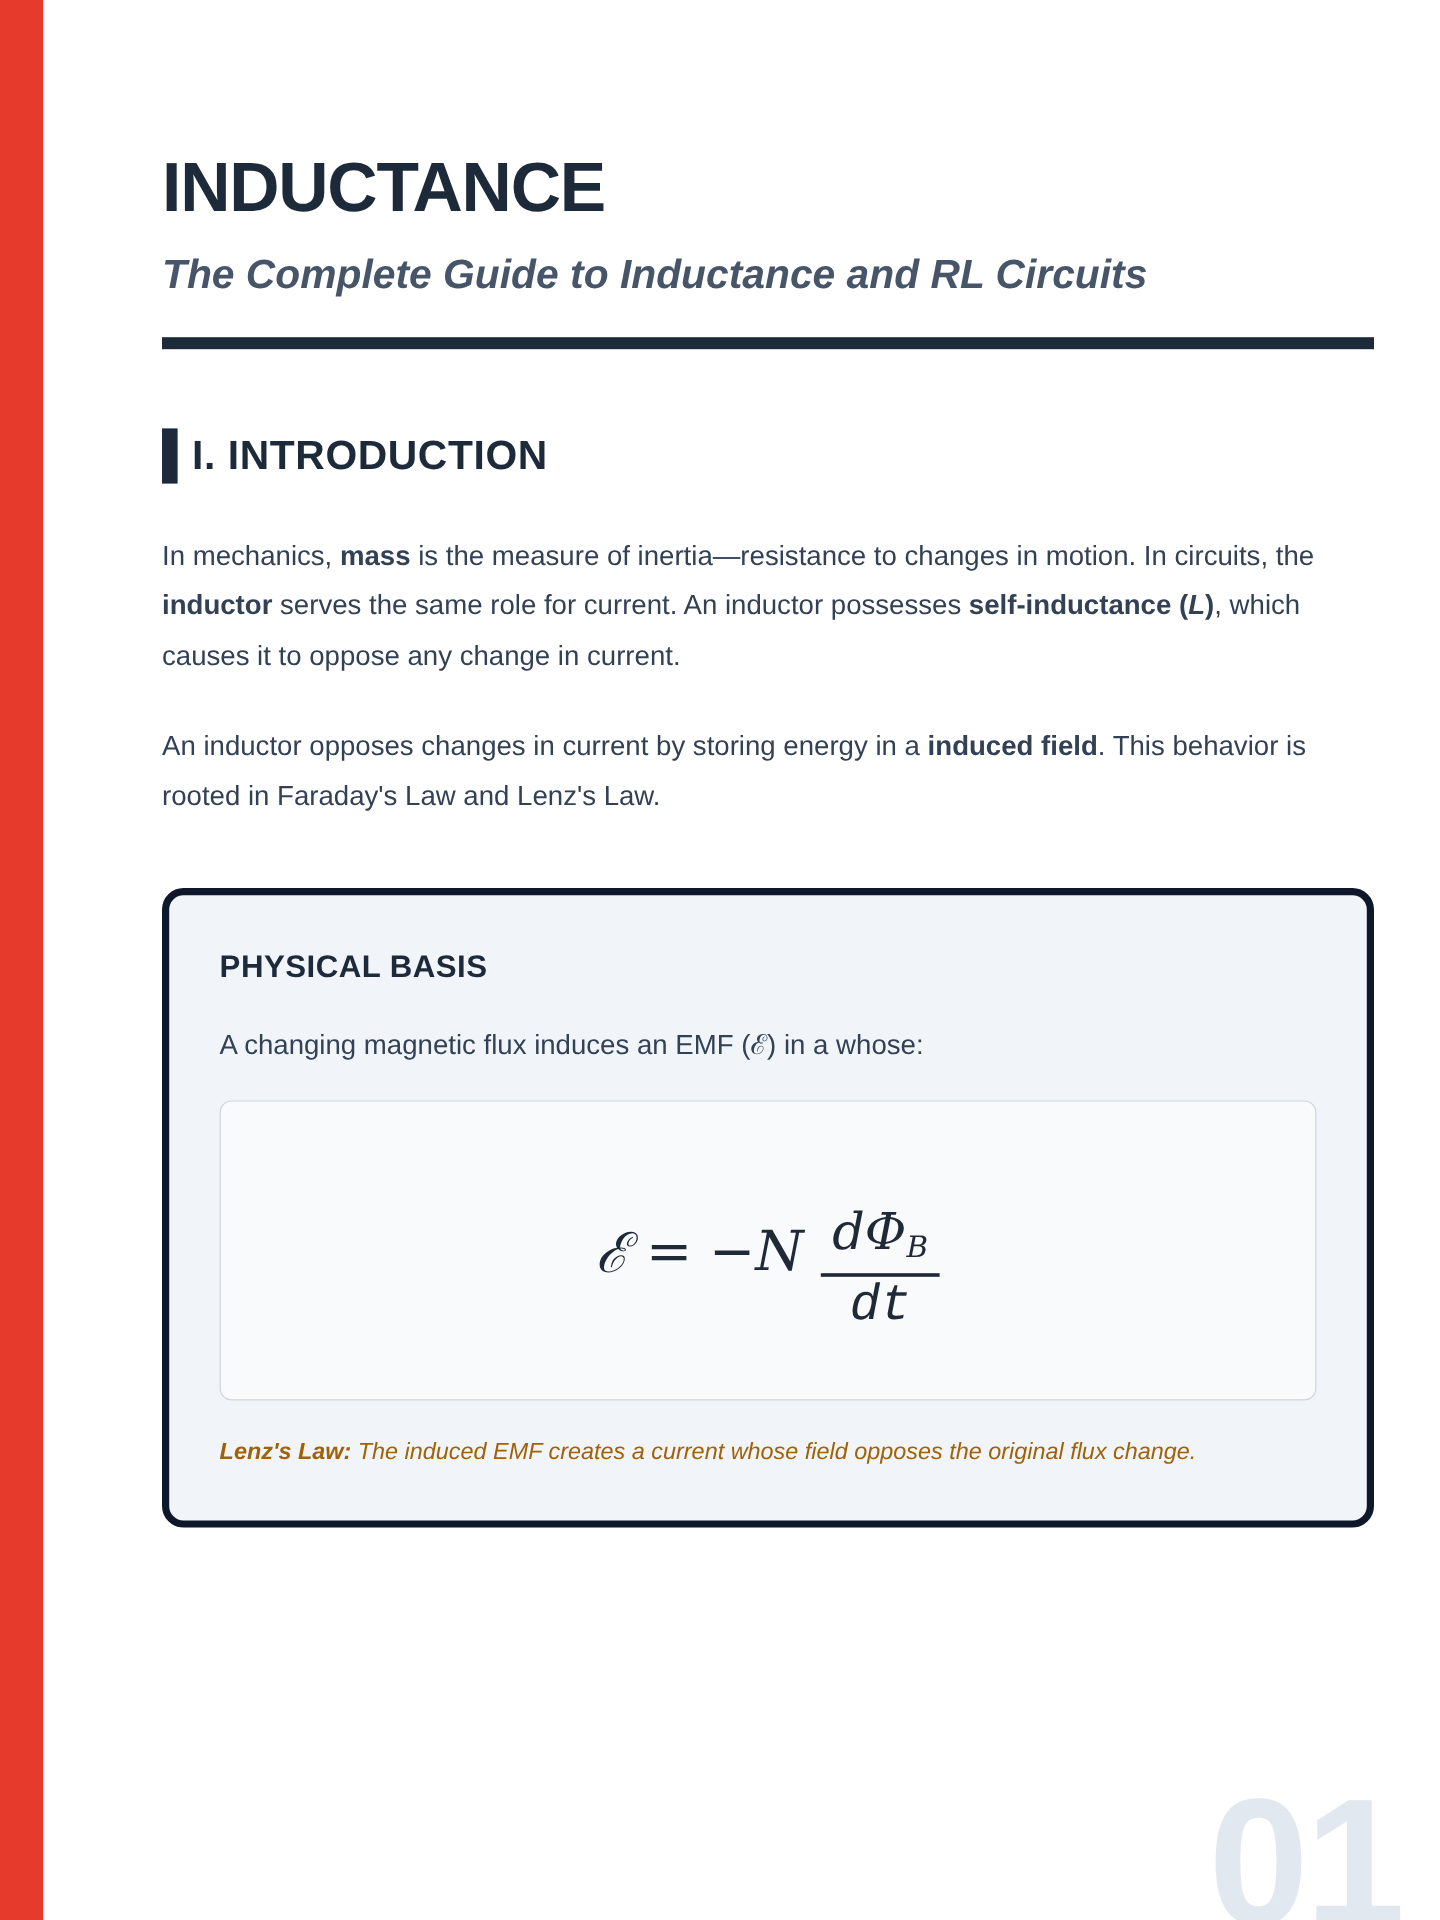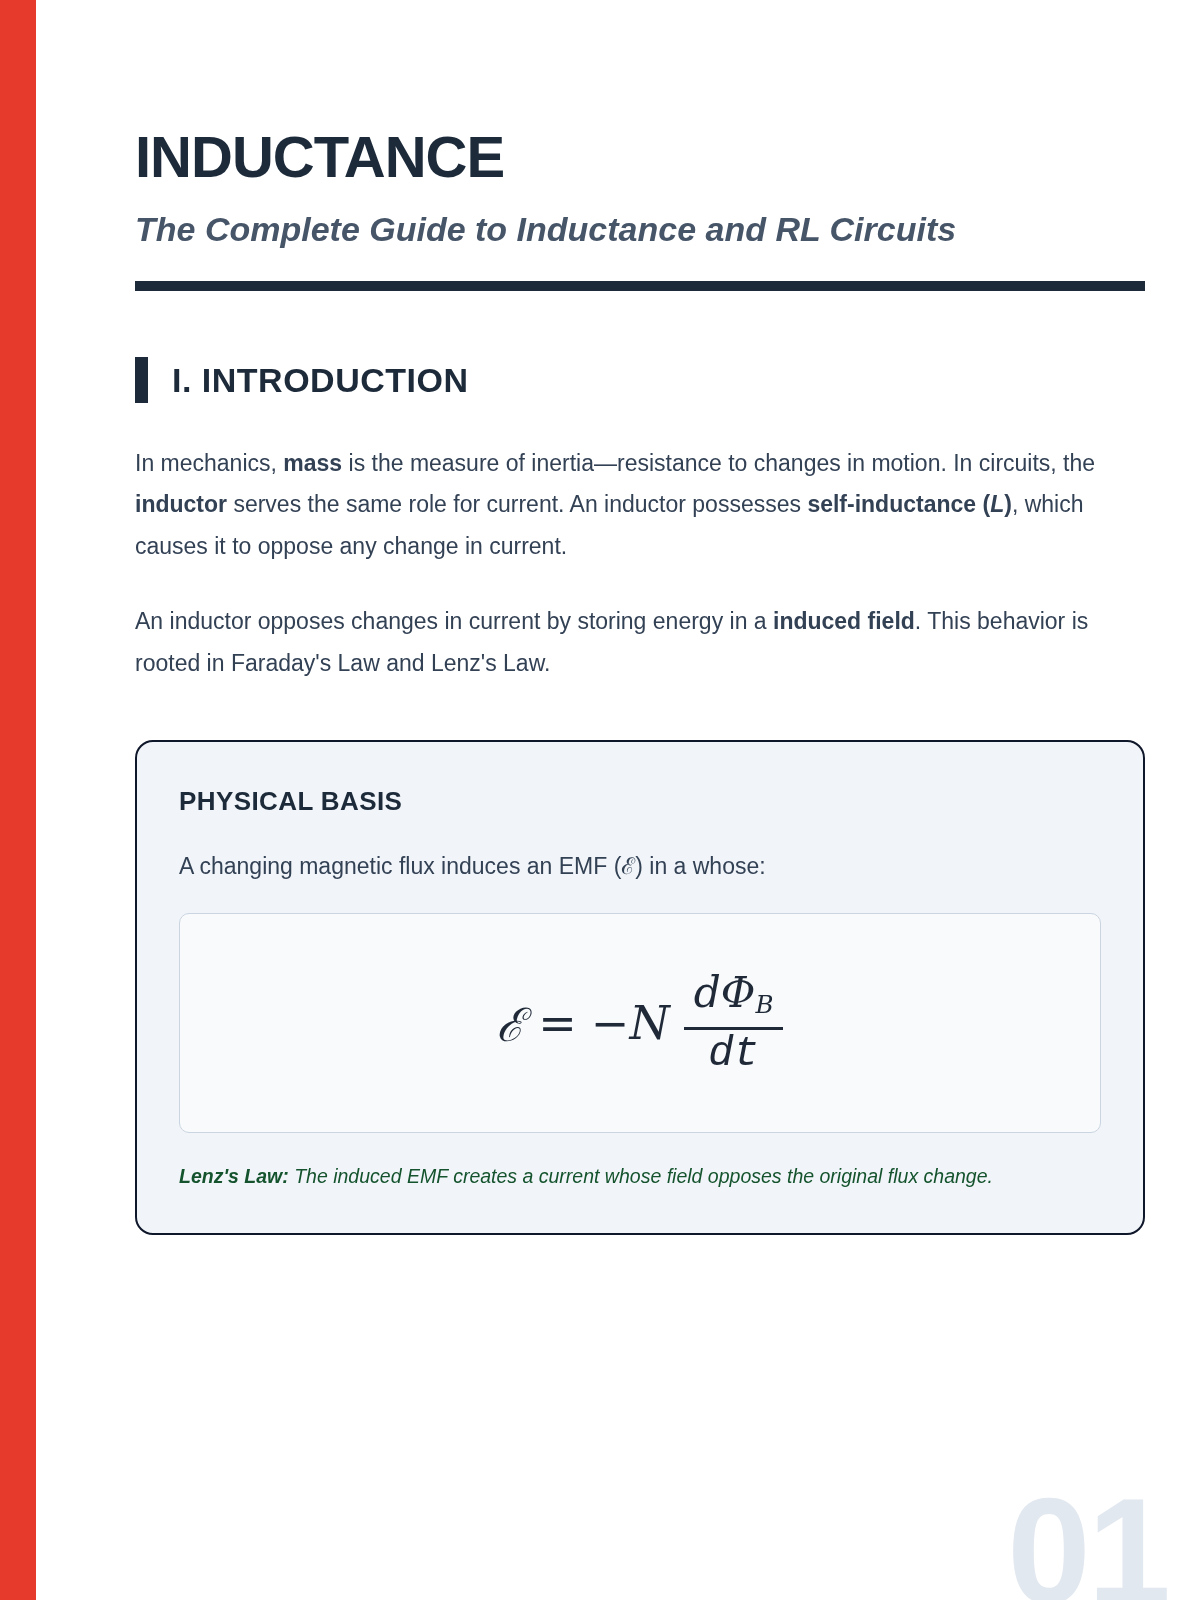--- a/index.html
+++ b/index.html
@@ -42,21 +42,21 @@
   }
   .title-rule {
     margin-top: 32px;
     height: 10px;
     background: #1c2a3a;
   }
   .section-heading {
     margin-top: 66px;
     display: flex;
     align-items: center;
-    gap: 24px;
+    gap: 12px;
   }
   .heading-bar {
     width: 13px;
     height: 46px;
     background: #1c2a3a;
     flex: 0 0 auto;
   }
   .heading-text {
     font-size: 34px;
     font-weight: bold;
@@ -66,21 +66,21 @@
   .body-para {
     margin-top: 40px;
     font-size: 23px;
     line-height: 1.8;
     color: #334155;
   }
   .body-para + .body-para { margin-top: 34px; }
   .info-card {
     margin-top: 56px;
     background: #f1f5f9;
-    border: 2px solid #0f172a;
+    border: 6px solid #0f172a;
     border-radius: 18px;
     padding: 44px 42px 42px 42px;
     box-sizing: border-box;
   }
   .card-heading {
     font-size: 26px;
     font-weight: bold;
     letter-spacing: 0.4px;
     color: #1c2a3a;
   }
@@ -105,36 +105,37 @@
     font-style: italic;
     font-size: 46px;
     color: #1f2937;
   }
   .f-eq { font-style: normal; }
   .fraction {
     display: inline-flex;
     flex-direction: column;
     align-items: center;
     font-size: 0.92em;
+    margin-top: 30px;
   }
   .fraction .num {
     padding: 0 10px 8px 10px;
     border-bottom: 3px solid #1f2937;
   }
   .fraction .den { padding-top: 0; font-family: Liberation Mono, monospace; }
   .fraction sub {
     font-size: 0.58em;
     vertical-align: -0.25em;
   }
   .card-note {
     margin-top: 28px;
     font-size: 19.5px;
     font-style: italic;
     line-height: 1.55;
-    color: #14532d;
+    color: #a16207;
   }
   .page-number {
     position: absolute;
     right: 32px;
     bottom: -26px;
     font-size: 150px;
     font-weight: bold;
     letter-spacing: -3px;
     color: #e2e8f0;
     line-height: 1;

